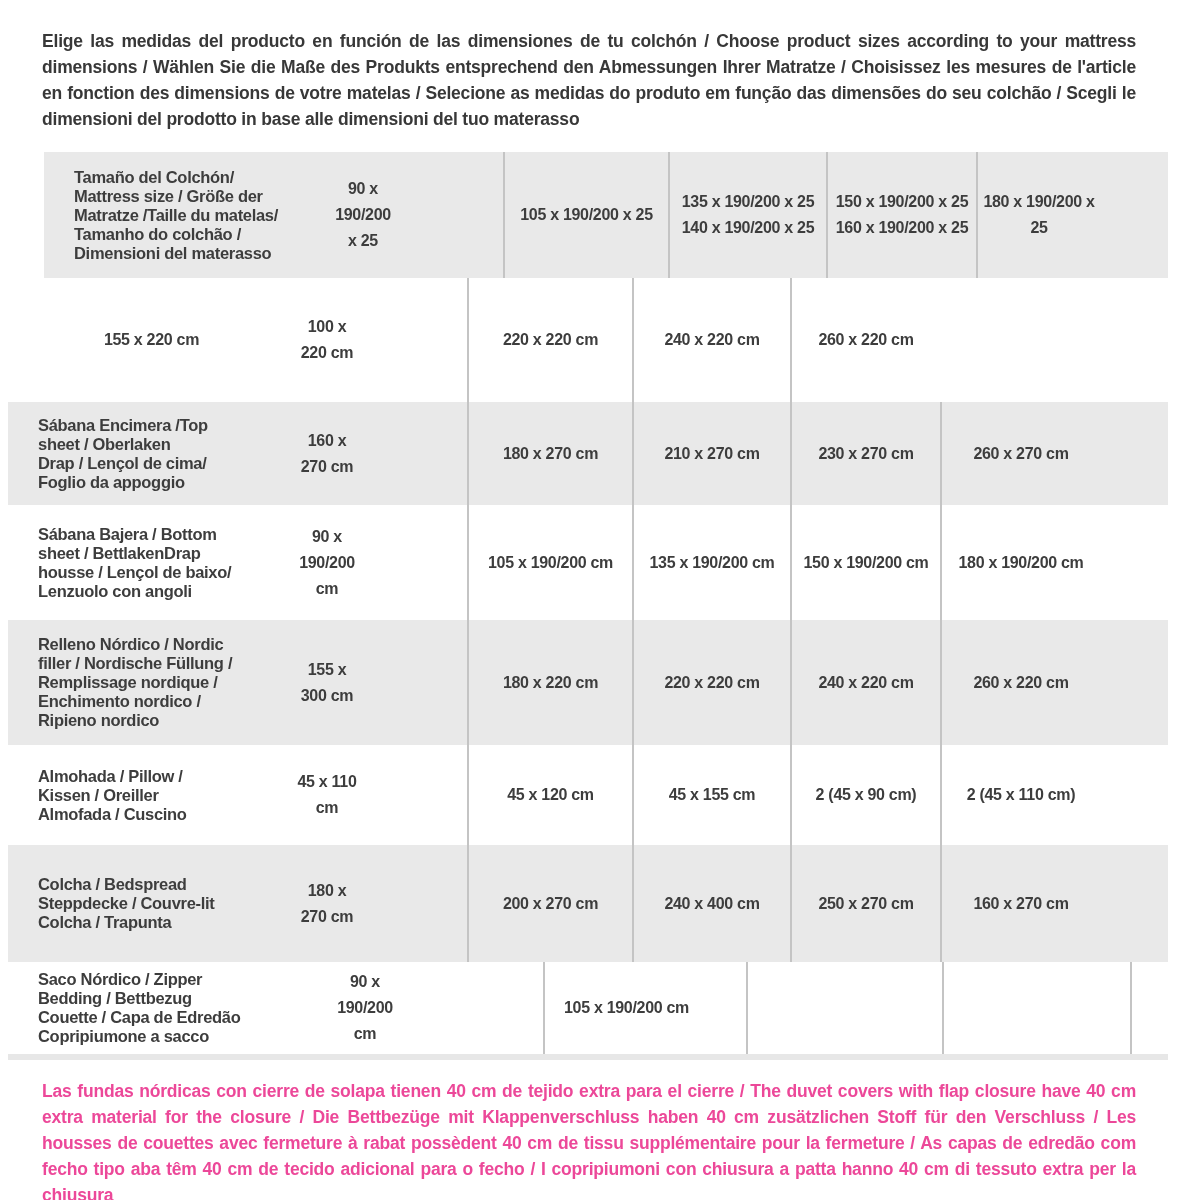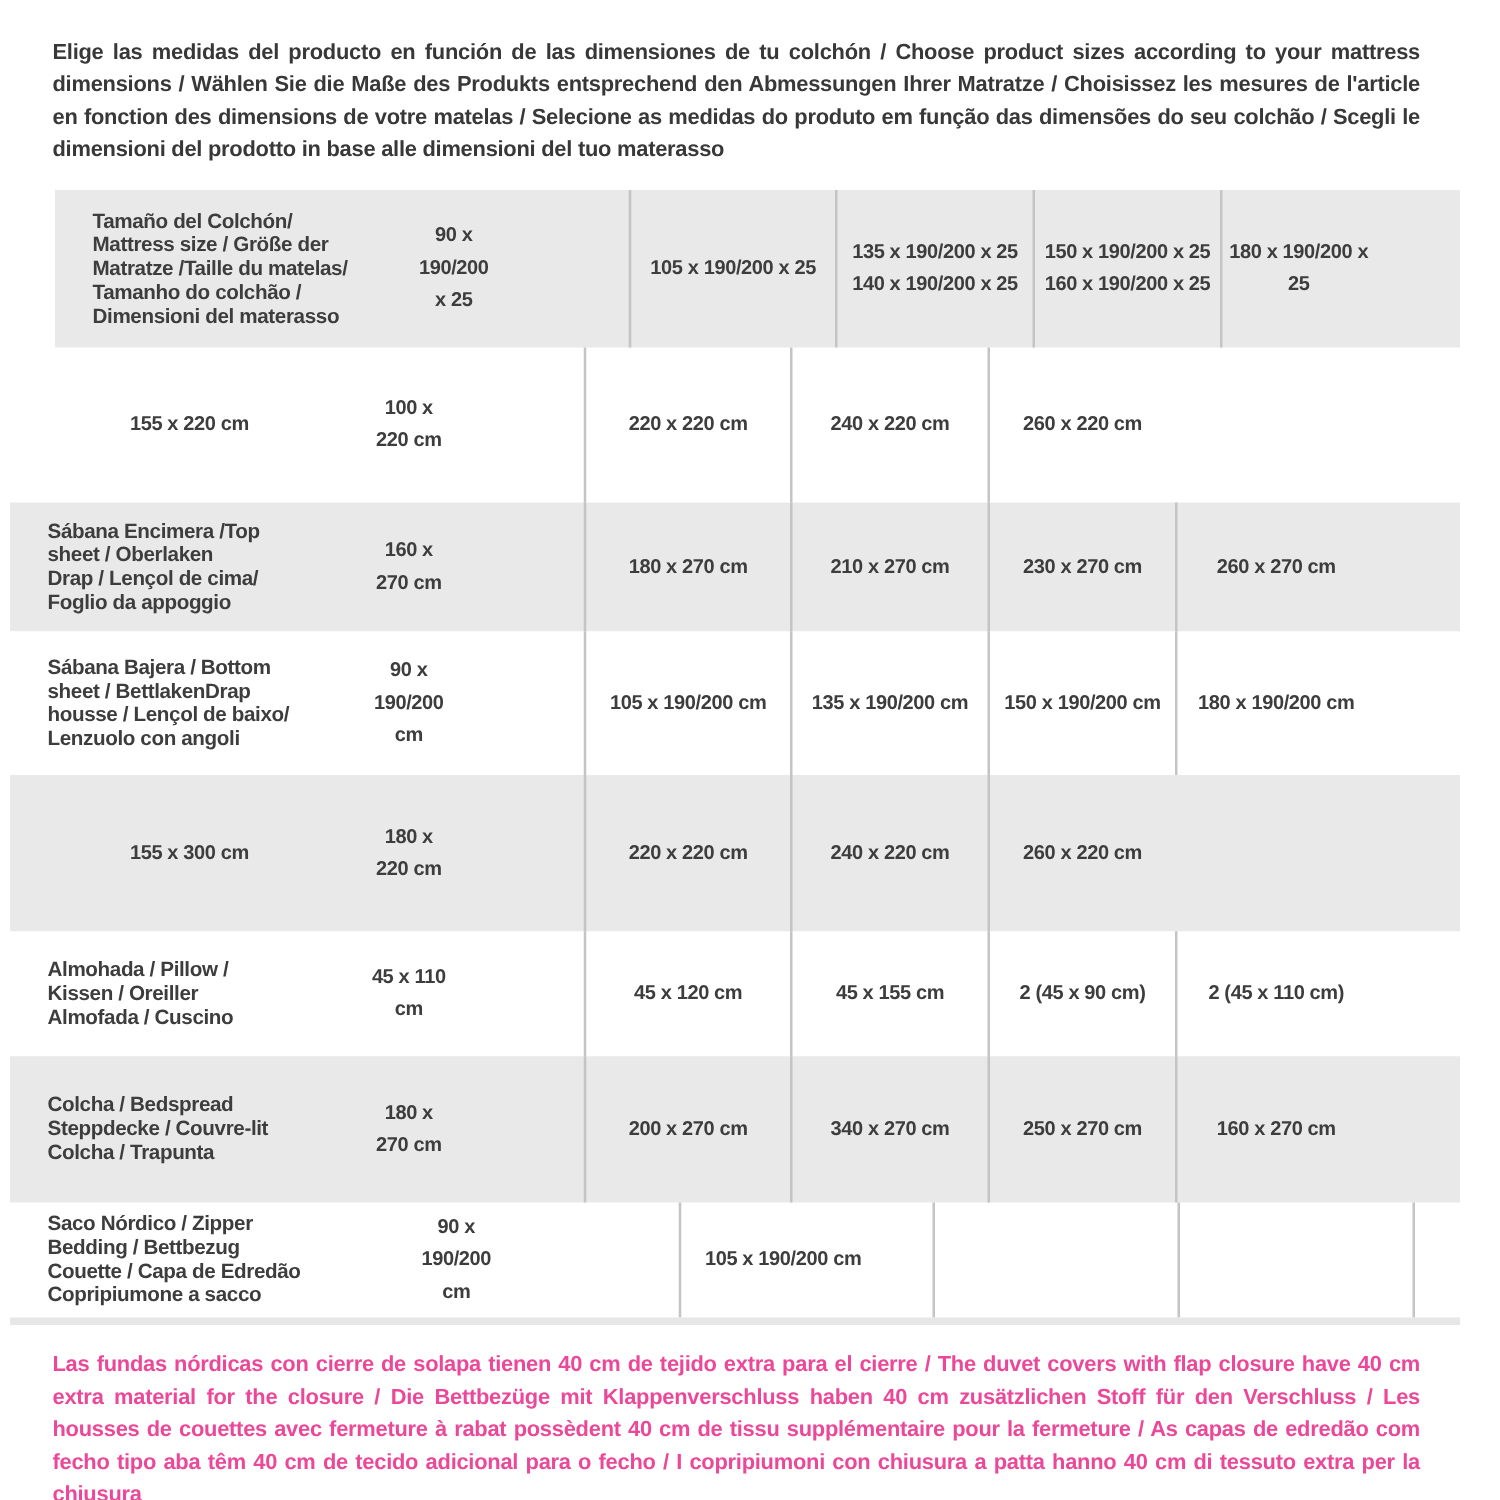--- a/index.html
+++ b/index.html
@@ -107,20 +107,25 @@
 sheet / BettlakenDrap
 housse / Lençol de baixo/
 Lenzuolo con angoli</div>
         <div class="cell value">90 x 190/200 cm</div>
         <div class="cell value">105 x 190/200 cm</div>
         <div class="cell value">135 x 190/200 cm</div>
         <div class="cell value">150 x 190/200 cm</div>
         <div class="cell value">180 x 190/200 cm</div>
       </div>
       <div class="t-row gray">
+        <div class="cell label">Relleno Nórdico / Nordic
+filler / Nordische Füllung /
+Remplissage nordique /
+Enchimento nordico /
+Ripieno nordico</div>
         <div class="cell value">155 x 300 cm</div>
         <div class="cell value">180 x 220 cm</div>
         <div class="cell value">220 x 220 cm</div>
         <div class="cell value">240 x 220 cm</div>
         <div class="cell value">260 x 220 cm</div>
       </div>
       <div class="t-row">
         <div class="cell label">Almohada  / Pillow /
 Kissen / Oreiller
 Almofada / Cuscino</div>
@@ -129,21 +134,21 @@
         <div class="cell value">45 x 155 cm</div>
         <div class="cell value">2 (45 x 90 cm)</div>
         <div class="cell value">2 (45 x 110 cm)</div>
       </div>
       <div class="t-row gray">
         <div class="cell label">Colcha / Bedspread
 Steppdecke / Couvre-lit
 Colcha / Trapunta</div>
         <div class="cell value">180 x 270 cm</div>
         <div class="cell value">200 x 270 cm</div>
-        <div class="cell value">340 x 270 cm</div>
+        <div class="cell value">240 x 400 cm</div>
         <div class="cell value">250 x 270 cm</div>
         <div class="cell value">160 x 270 cm</div>
       </div>
       <div class="t-row">
         <div class="cell label">Saco Nórdico / Zipper
 Bedding / Bettbezug
 Couette  / Capa de Edredão
 Copripiumone a sacco</div>
         <div class="cell value">90 x 190/200 cm</div>
         <div class="cell value">105 x 190/200 cm</div>

